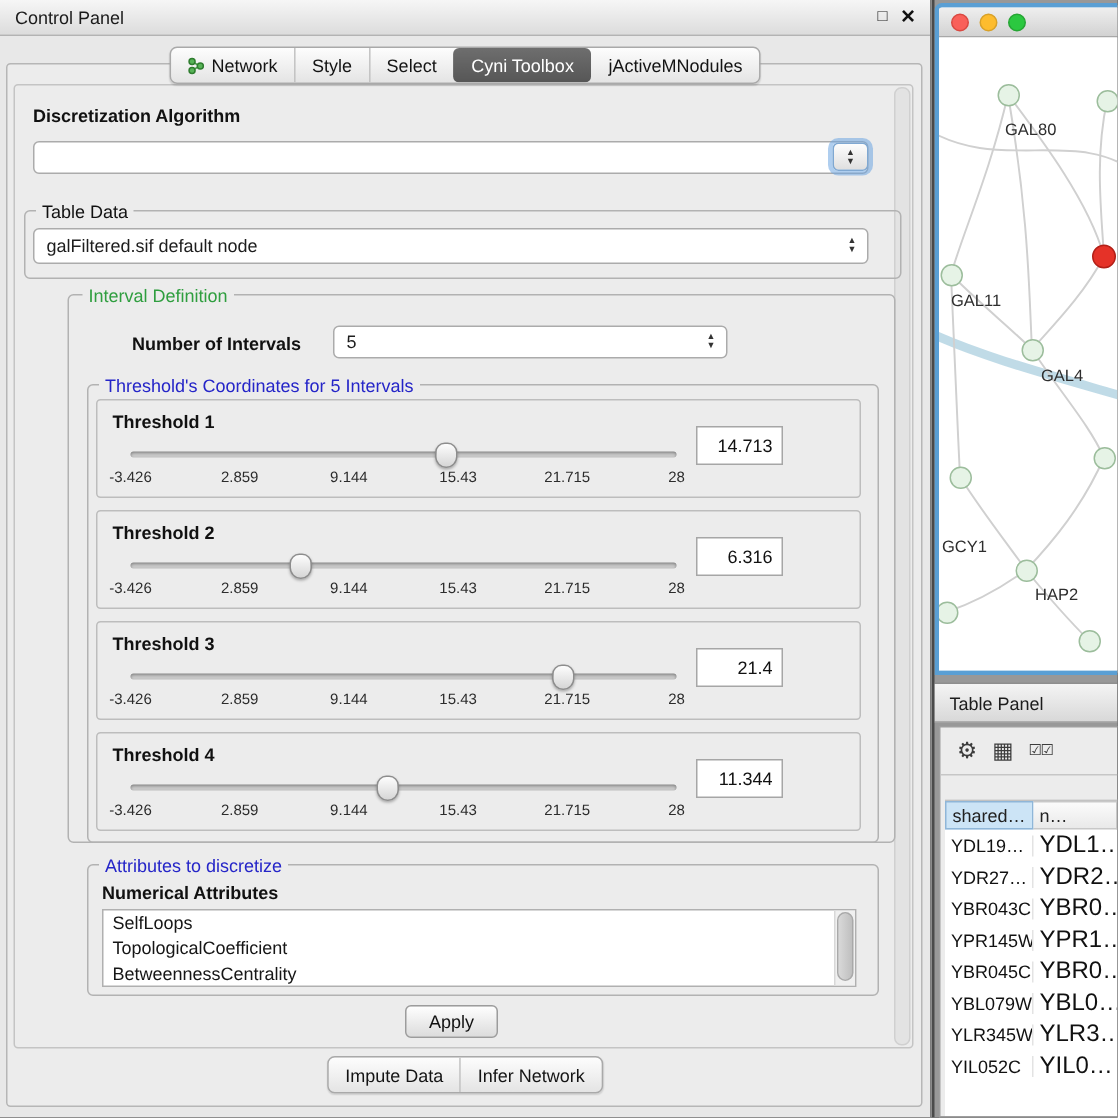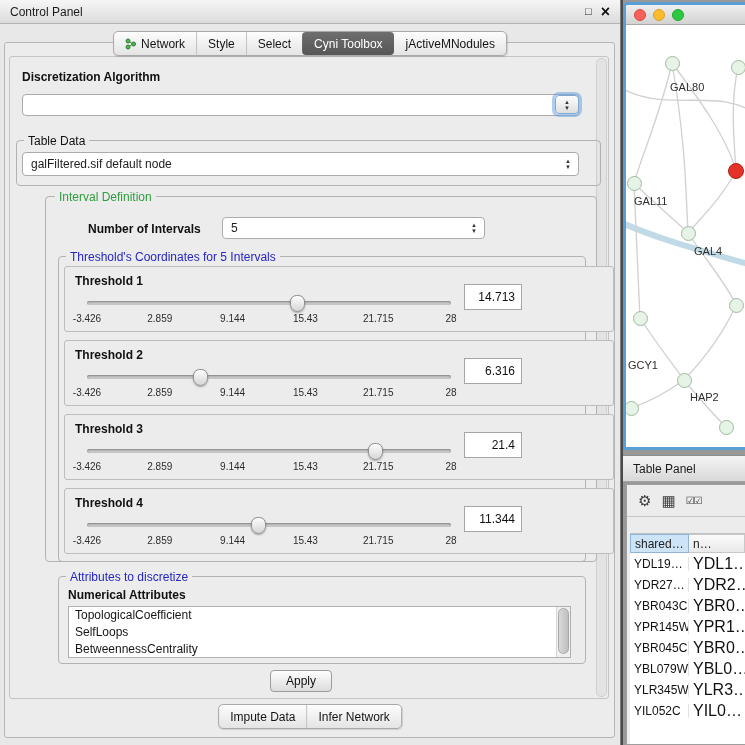--- a/index.html
+++ b/index.html
@@ -66,21 +66,21 @@
     white-space:nowrap;overflow:hidden;}
   .popup-row.placeholder{text-align:center;color:#a5a5a5;padding-left:0;}
   .popup-row.strong{font-weight:bold;}
   .combo-stepper-focused{position:absolute;left:555px;top:95px;width:24px;height:19px;z-index:13;
     background:linear-gradient(#fdfdfd,#dfdfdf);border:1px solid #7fa8d2;border-radius:4px;
     box-shadow:0 0 0 3px rgba(110,165,225,.55);display:flex;flex-direction:column;align-items:center;
     justify-content:center;box-sizing:border-box;}
   .combo-stepper-focused span{font-size:6px;line-height:6px;color:#333;}
 
   
-  .thr-panel{position:absolute;left:64px;width:550px;height:66px;border:1px solid #bdbdbd;
+  .thr-panel{position:absolute;left:64px;width:510px;height:66px;border:1px solid #bdbdbd;
     border-radius:3px;background:#ececec;box-sizing:border-box;}
   .thr-label{position:absolute;left:10px;top:7px;font-size:12px;font-weight:bold;color:#111;}
   .slider{position:absolute;left:22px;top:34px;width:364px;height:4px;background:#c9c9c9;
     border-radius:2px;box-shadow:inset 0 1px 2px rgba(0,0,0,.35);}
   .thumb{position:absolute;top:-6px;width:13px;height:15px;margin-left:-7px;
     background:linear-gradient(#fdfdfd,#d6d6d6);border:1px solid #8d8d8d;
     border-radius:7px 7px 8px 8px;box-shadow:0 1px 2px rgba(0,0,0,.3);}
   .ticks{position:absolute;left:22px;top:46px;width:364px;height:12px;}
   .tick{position:absolute;transform:translateX(-50%);font-size:10px;color:#2c2c2c;white-space:nowrap;}
   .thr-value{position:absolute;left:399px;top:17px;width:58px;height:26px;line-height:24px;
@@ -281,22 +281,22 @@
         <span class="tick" style="left:80%">21.715</span>
         <span class="tick" style="left:100%">28</span>
       </div>
       <div class="thr-value">11.344</div>
     </div>
 
     <div class="group" style="left:58px;top:576px;width:528px;height:88px;"></div>
     <div class="group-title blue" style="left:66px;top:570px;">Attributes to discretize</div>
     <div class="attr-subtitle">Numerical Attributes</div>
     <div class="attr-list">
+      <div class="list-item">SelfLoops</div>
       <div class="list-item">TopologicalCoefficient</div>
-      <div class="list-item">SelfLoops</div>
       <div class="list-item">BetweennessCentrality</div>
       <div class="list-scrollbar">
         <div class="list-scroll-thumb"></div>
       </div>
     </div>
 
     <div class="apply-btn">Apply</div>
 
     <nav class="tab-bar bottom-tabs">
       <div class="tab">

